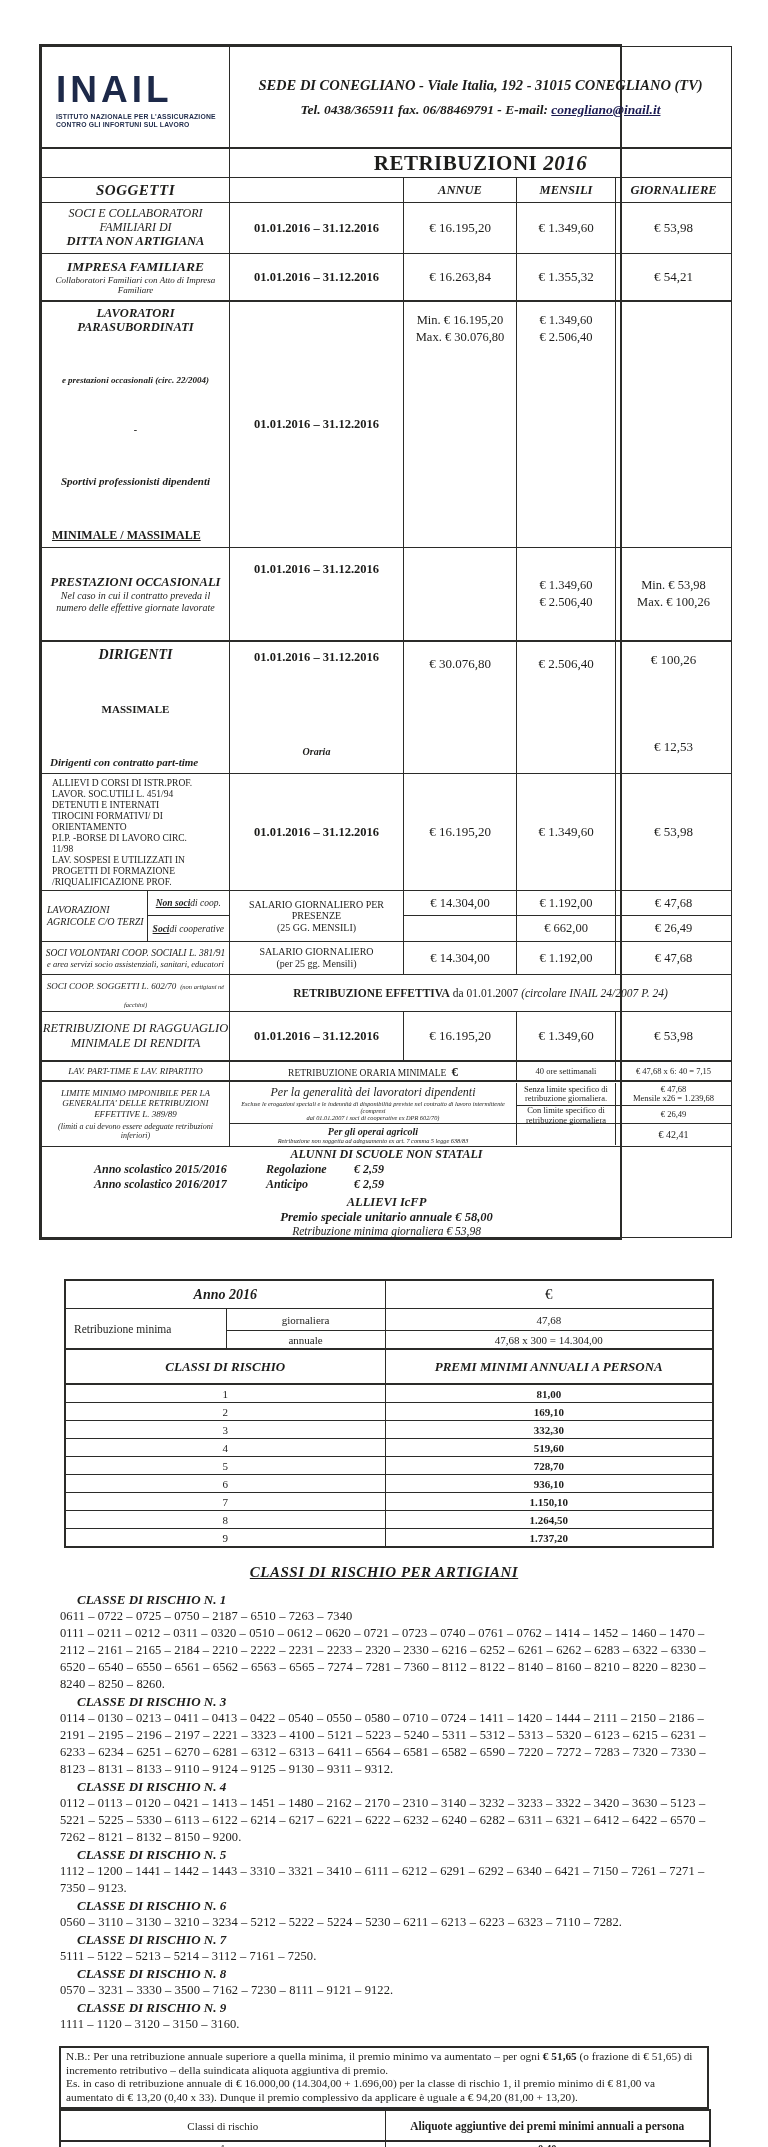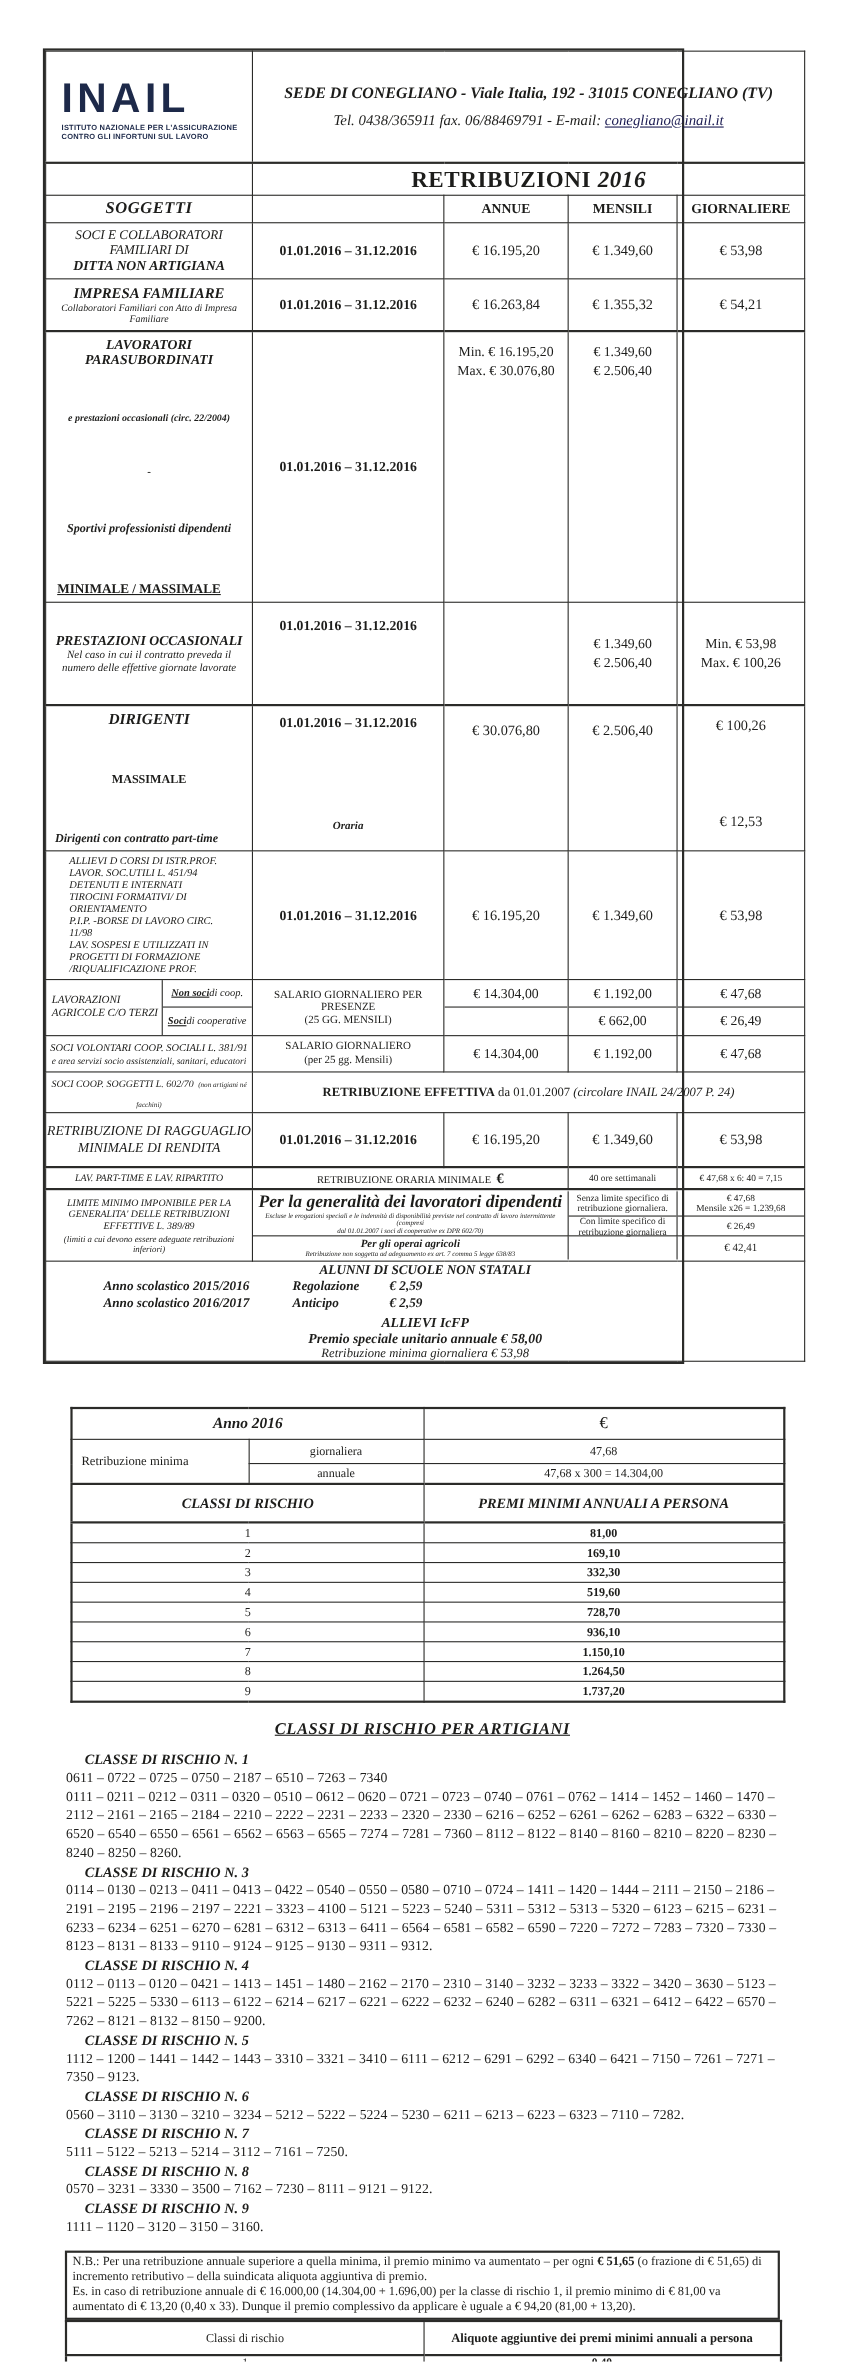--- a/index.html
+++ b/index.html
@@ -14,30 +14,30 @@
   .bi{font-weight:bold;font-style:italic;}
   .it{font-style:italic;}
   
   tr.r-head td{border-bottom:2px solid #2b2b29;height:100px;}
   .logo-wrap{padding:10px 6px 4px 14px;text-align:left;}
   .logo-text{font-family:"Liberation Sans",sans-serif;font-weight:900;font-size:37px;line-height:36px;
              color:#1d2949;letter-spacing:4px;transform:scaleY(1.02);}
   .logo-sub{margin-top:5px;font-family:"Liberation Sans",sans-serif;font-weight:bold;font-size:6.8px;
             line-height:8px;color:#1d2949;letter-spacing:.2px;}
   .sede-line1{font-weight:bold;font-style:italic;font-size:14.5px;}
-  .sede-line2{font-weight:normal;font-style:italic;font-size:13.5px;margin-top:8px;}
+  .sede-line2{font-weight:bold;font-style:italic;font-size:13.5px;margin-top:8px;}
   .email{color:#1b1b52;text-decoration:underline;cursor:pointer;}
   
   tr.r-title td{height:28px;}
   .doc-title{font-size:21px;font-weight:bold;letter-spacing:.5px;}
   .doc-title .yr{font-style:italic;margin-left:6px;}
   
   tr.r-cols td{height:24px;}
   .soggetti-h{font-size:15px;font-weight:bold;font-style:italic;letter-spacing:.5px;}
-  .col-h{font-size:12.5px;font-weight:bold;}
+  .col-h{font-size:12.5px;font-weight:bold;font-style:italic;}
   
   .val{font-size:13px;}
   .period{font-size:12.5px;font-weight:bold;}
   .rowtitle{font-size:13px;font-weight:bold;font-style:italic;}
   .rowsub{font-size:9px;font-style:italic;line-height:10px;}
   tr.r-artigiani td{height:58px;} tr.r-soci td{height:50px;} tr.r-impresa td{height:46px;}
   tr.r-parasub td{height:96px;border-top:2px solid #2b2b29;}
   tr.r-prestazioni td{height:78px;}
   tr.r-dirigenti td{height:80px;border-top:2px solid #2b2b29;}
   tr.r-allievi td{height:116px;}
@@ -61,21 +61,21 @@
   .topal{justify-content:flex-start;padding-top:10px;}
   
   .dir-left{padding:5px 2px 5px 2px;}
   .dir-title{font-size:14px;font-weight:bold;font-style:italic;line-height:15px;}
   .dir-sub{font-size:11px;font-weight:bold;}
   .dir-pt{margin-top:auto;align-self:flex-start;padding-left:6px;font-size:11px;font-weight:bold;font-style:italic;}
   .dir-mid{padding:8px 0 16px 0;}
   .oraria{font-size:10px;font-weight:bold;font-style:italic;}
   .dir-right{padding:10px 0 18px 0;}
   
-  .allievi-text{text-align:left;padding:3px 2px 2px 21px;font-size:9.5px;font-style:italic;line-height:11px;
+  .allievi-text{text-align:left;padding:3px 2px 2px 10px;font-size:9.5px;line-height:11px;
                 text-transform:none;}
   
   .agri-grid{display:grid;grid-template-columns:56% 44%;height:100%;}
   .agri-title{display:flex;align-items:center;text-align:left;padding-left:5px;font-size:10px;font-style:italic;line-height:12px;}
   .agri-subcol{border-left:1px solid #2b2b29;display:grid;grid-template-rows:1fr 1fr;}
   .agri-sub{display:flex;align-items:center;justify-content:center;font-size:9.5px;font-style:italic;}
   .agri-sub.b{border-bottom:1px solid #2b2b29;}
   .small-caps-desc{font-size:10px;line-height:11.5px;}
   .td-split{padding:0;}
   .half{height:50%;display:flex;align-items:center;justify-content:center;font-size:12.5px;box-sizing:border-box;}
@@ -100,21 +100,21 @@
   .pt-small{font-size:8.5px;}
   
   .lim-left{text-align:left;padding:2px 2px 2px 4px;}
   .lim-title{font-size:9px;font-style:italic;line-height:10.5px;}
   .lim-note{font-size:8px;font-style:italic;line-height:9px;margin-top:3px;text-align:center;}
   .td-lim{padding:0;}
   .lim-grid{display:grid;grid-template-columns:287px 99px 1fr;grid-template-rows:41px 1fr;height:62px;}
   .lg{box-sizing:border-box;display:flex;flex-direction:column;align-items:center;justify-content:center;}
   .lg.br{border-right:1px solid #2b2b29;}
   .lg.bb{border-bottom:1px solid #2b2b29;}
-  .gen-title{font-size:16px;font-weight:bold;font-style:italic;}
+  .gen-title{font-size:12px;font-weight:normal;font-style:italic;}
   .gen-note{font-size:6.3px;font-style:italic;line-height:7px;white-space:pre-line;}
   .lim-sub{display:grid;grid-template-rows:23px 1fr;height:100%;width:100%;}
   .lim-sub > div{display:flex;align-items:center;justify-content:center;font-size:8.5px;line-height:9.5px;
                  white-space:pre-line;box-sizing:border-box;}
   .lim-sub .b{border-bottom:1px solid #2b2b29;}
   .lim-val1{font-size:9.5px;line-height:11px;}
   .lim-val{font-size:10px;}
   .agr-title{font-size:10px;font-weight:bold;font-style:italic;}
   .agr-note{font-size:6.3px;font-style:italic;}
   

